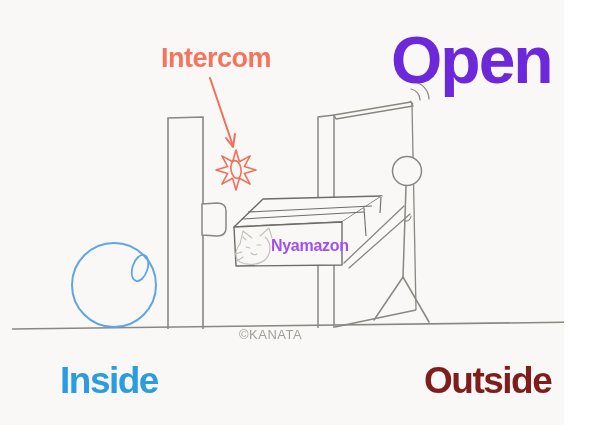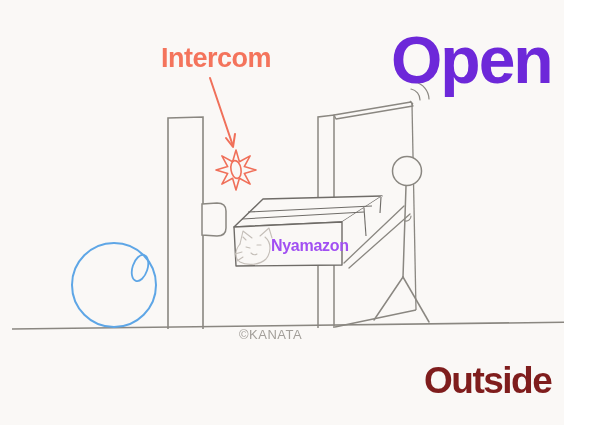--- a/index.html
+++ b/index.html
@@ -127,16 +127,17 @@
   <div class="label lbl-intercom">Intercom</div>
 
   <div class="label lbl-open">Open</div>
 
   <div class="label lbl-nyamazon">Nyamazon</div>
 
 
   <div class="label lbl-credit">©KANATA</div>
 
 
+  <div class="label lbl-inside">Inside</div>
 
   <div class="label lbl-outside">Outside</div>
 
 </div>
 
 </body></html>

